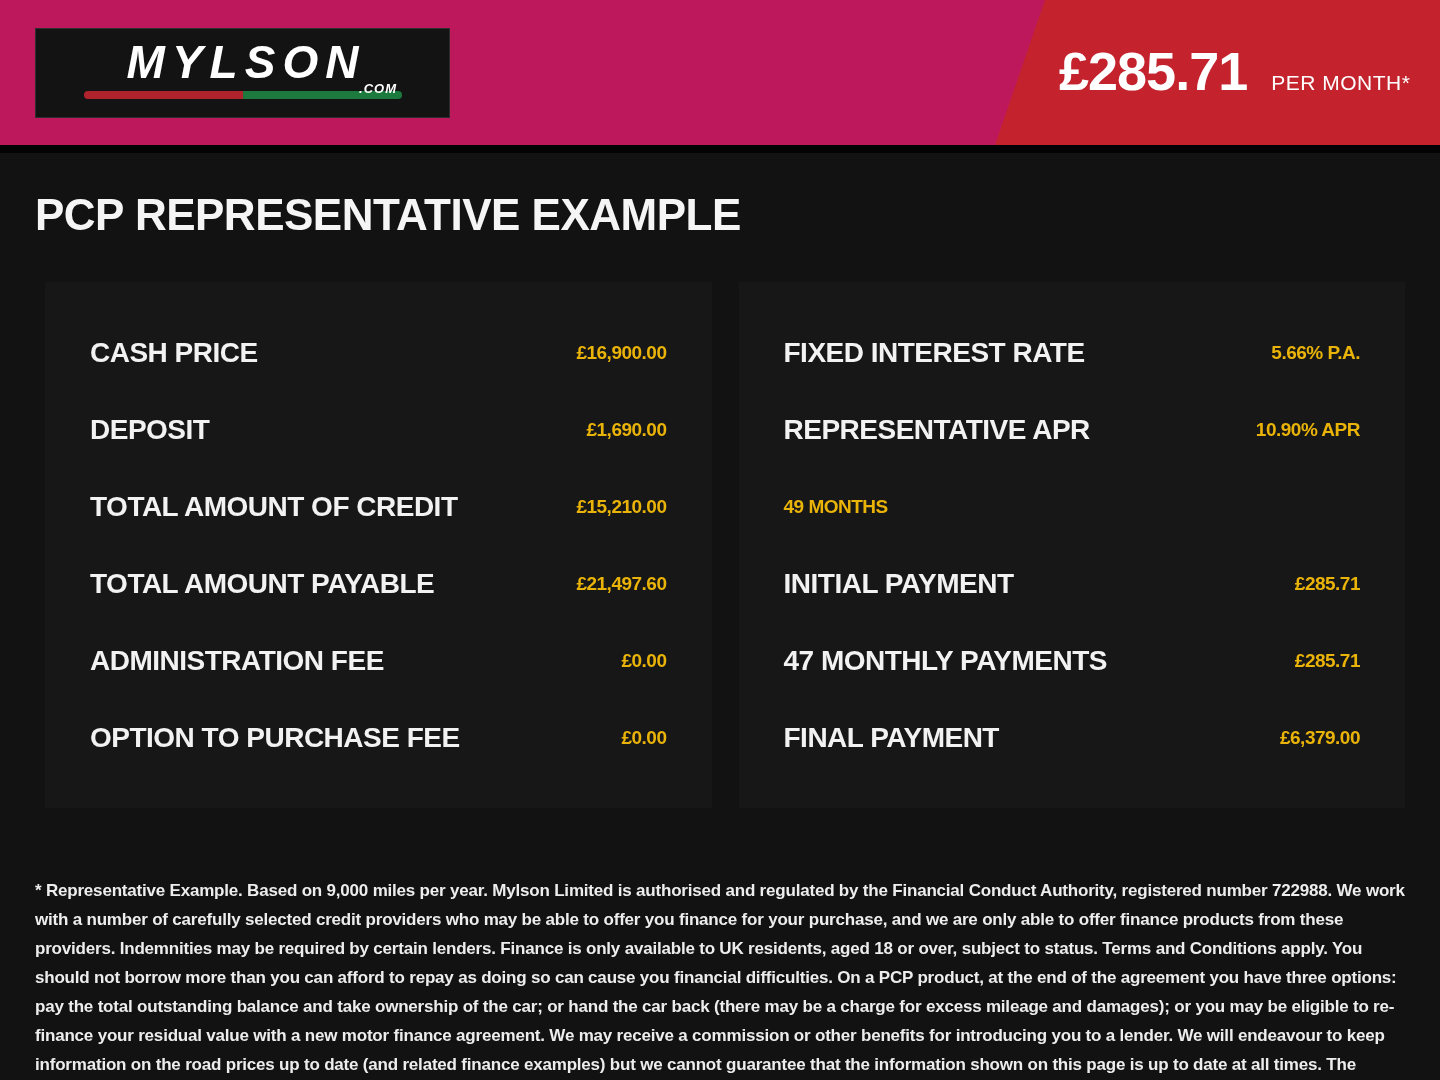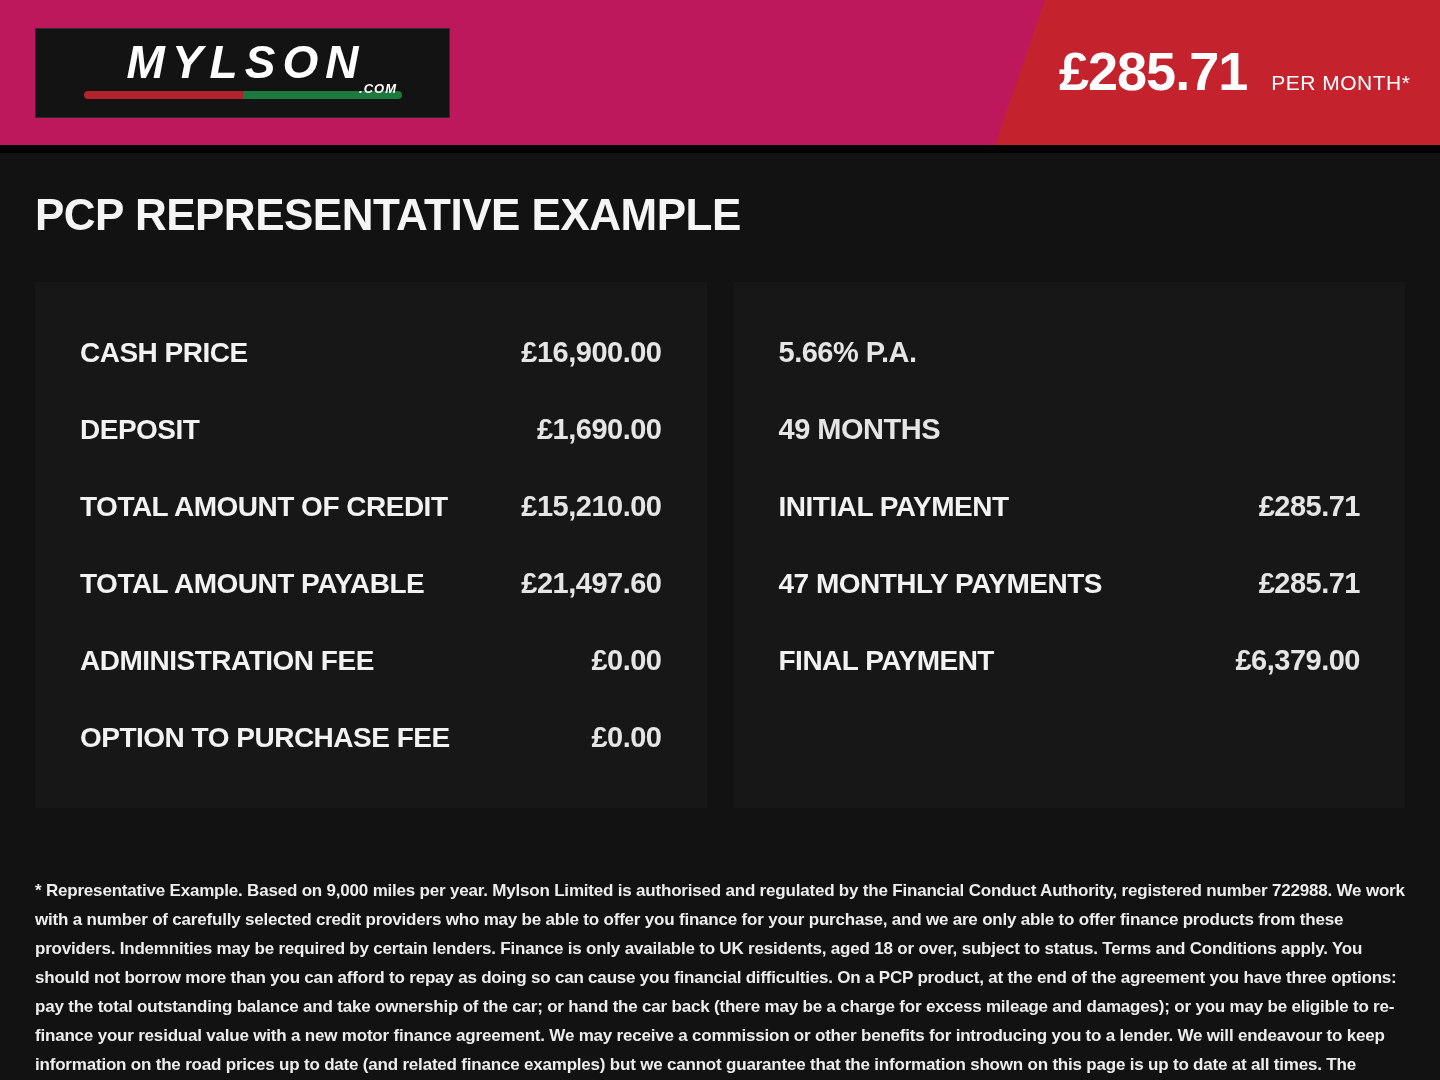--- a/index.html
+++ b/index.html
@@ -95,42 +95,43 @@
     font-weight: bold;
     letter-spacing: -0.5px;
     line-height: 1;
   }
 
   .panels {
     display: flex;
     gap: 27px;
     padding: 0 35px;
     margin-top: 45px;
+    margin-left: 10px;
   }
   .panel {
     flex: 1;
     background: #171717;
     padding: 32px 45px;
   }
   .row {
     height: 77px;
     display: flex;
     justify-content: space-between;
     align-items: center;
   }
   .row-label {
     color: #f2f2f2;
     font-size: 28px;
     font-weight: bold;
     letter-spacing: -0.5px;
     white-space: nowrap;
   }
   .row-value {
-    color: #e5e5e5;
-    font-size: 29px;
+    color: #eab308;
+    font-size: 19px;
     font-weight: bold;
     letter-spacing: -0.5px;
     white-space: nowrap;
     text-align: right;
   }
 
   .disclaimer {
     margin: 68px 35px 0 35px;
     color: #ededed;
     font-size: 17px;
@@ -183,21 +184,26 @@
         <span class="row-value">£0.00</span>
       </div>
       <div class="row">
         <span class="row-label">OPTION TO PURCHASE FEE</span>
         <span class="row-value">£0.00</span>
       </div>
     </div>
 
     <div class="panel">
       <div class="row">
+        <span class="row-label">FIXED INTEREST RATE</span>
         <span class="row-value">5.66% P.A.</span>
+      </div>
+      <div class="row">
+        <span class="row-label">REPRESENTATIVE APR</span>
+        <span class="row-value">10.90% APR</span>
       </div>
       <div class="row">
         <span class="row-value">49 MONTHS</span>
       </div>
       <div class="row">
         <span class="row-label">INITIAL PAYMENT</span>
         <span class="row-value">£285.71</span>
       </div>
       <div class="row">
         <span class="row-label">47 MONTHLY PAYMENTS</span>

